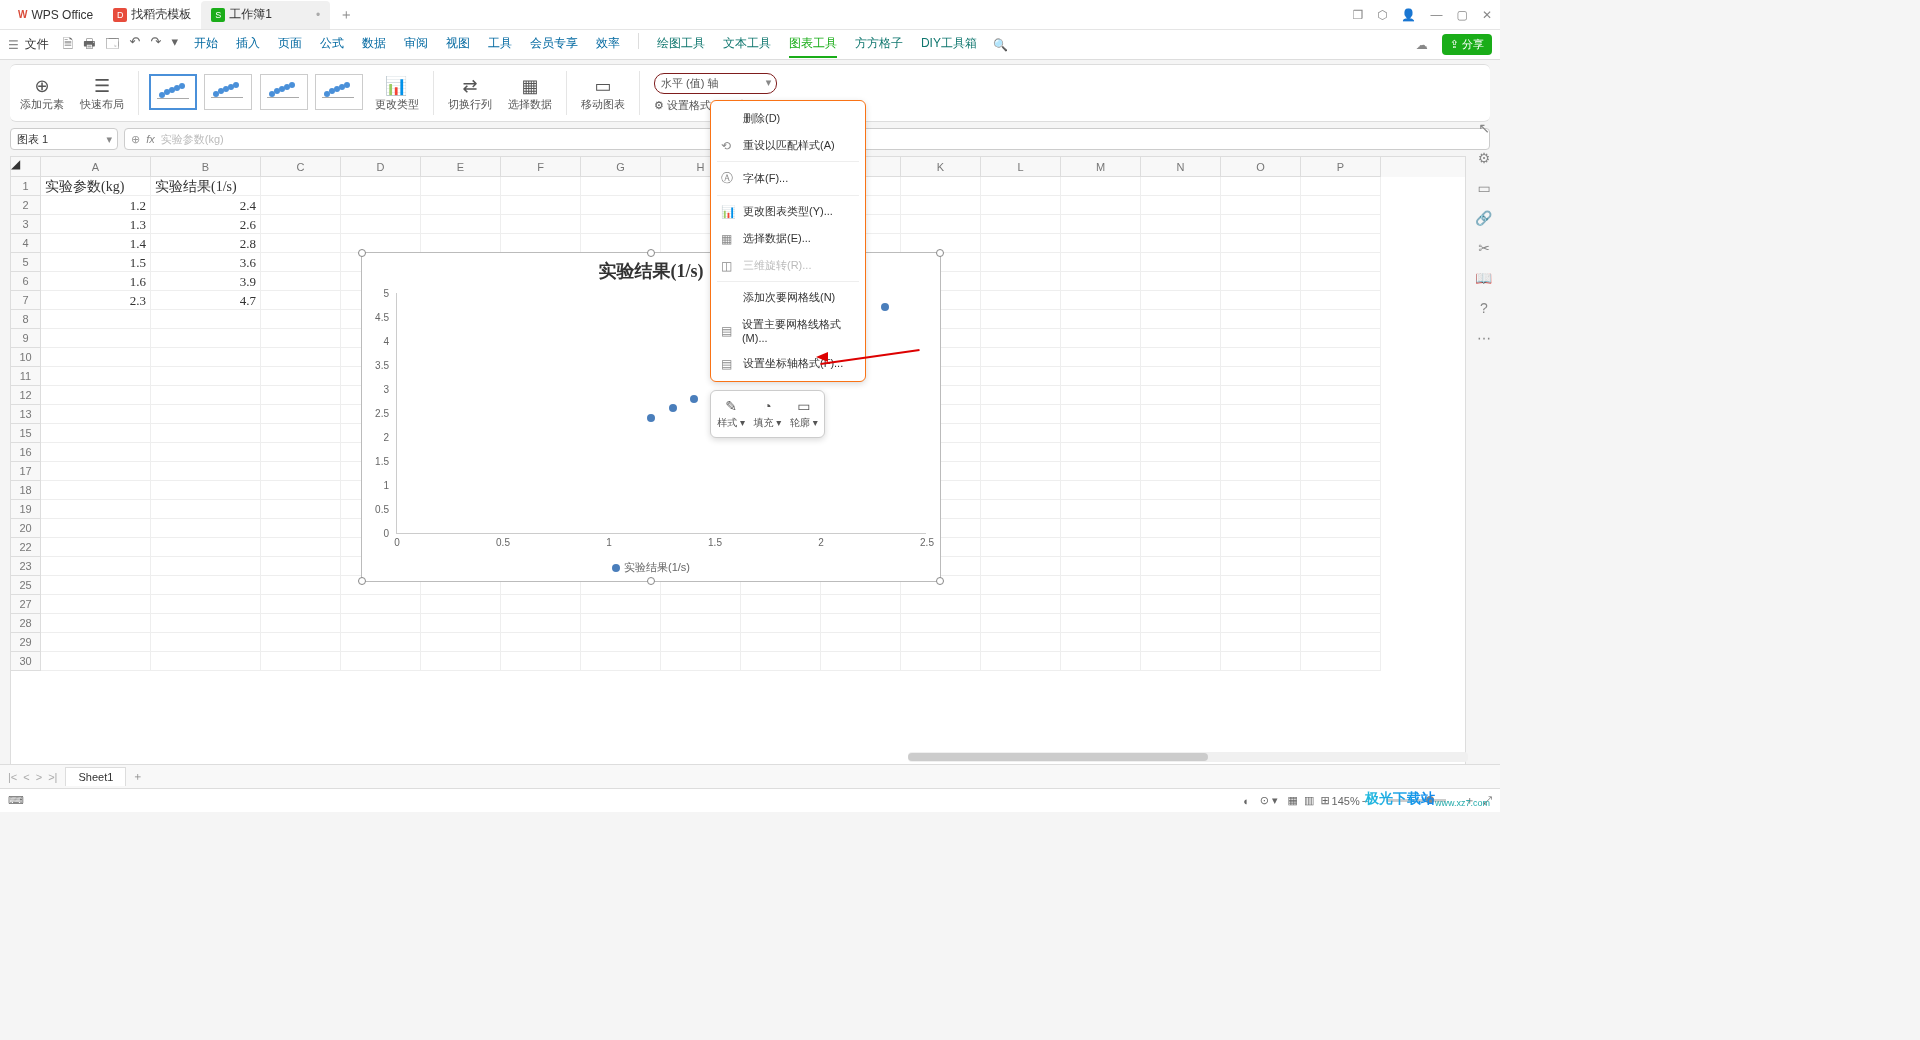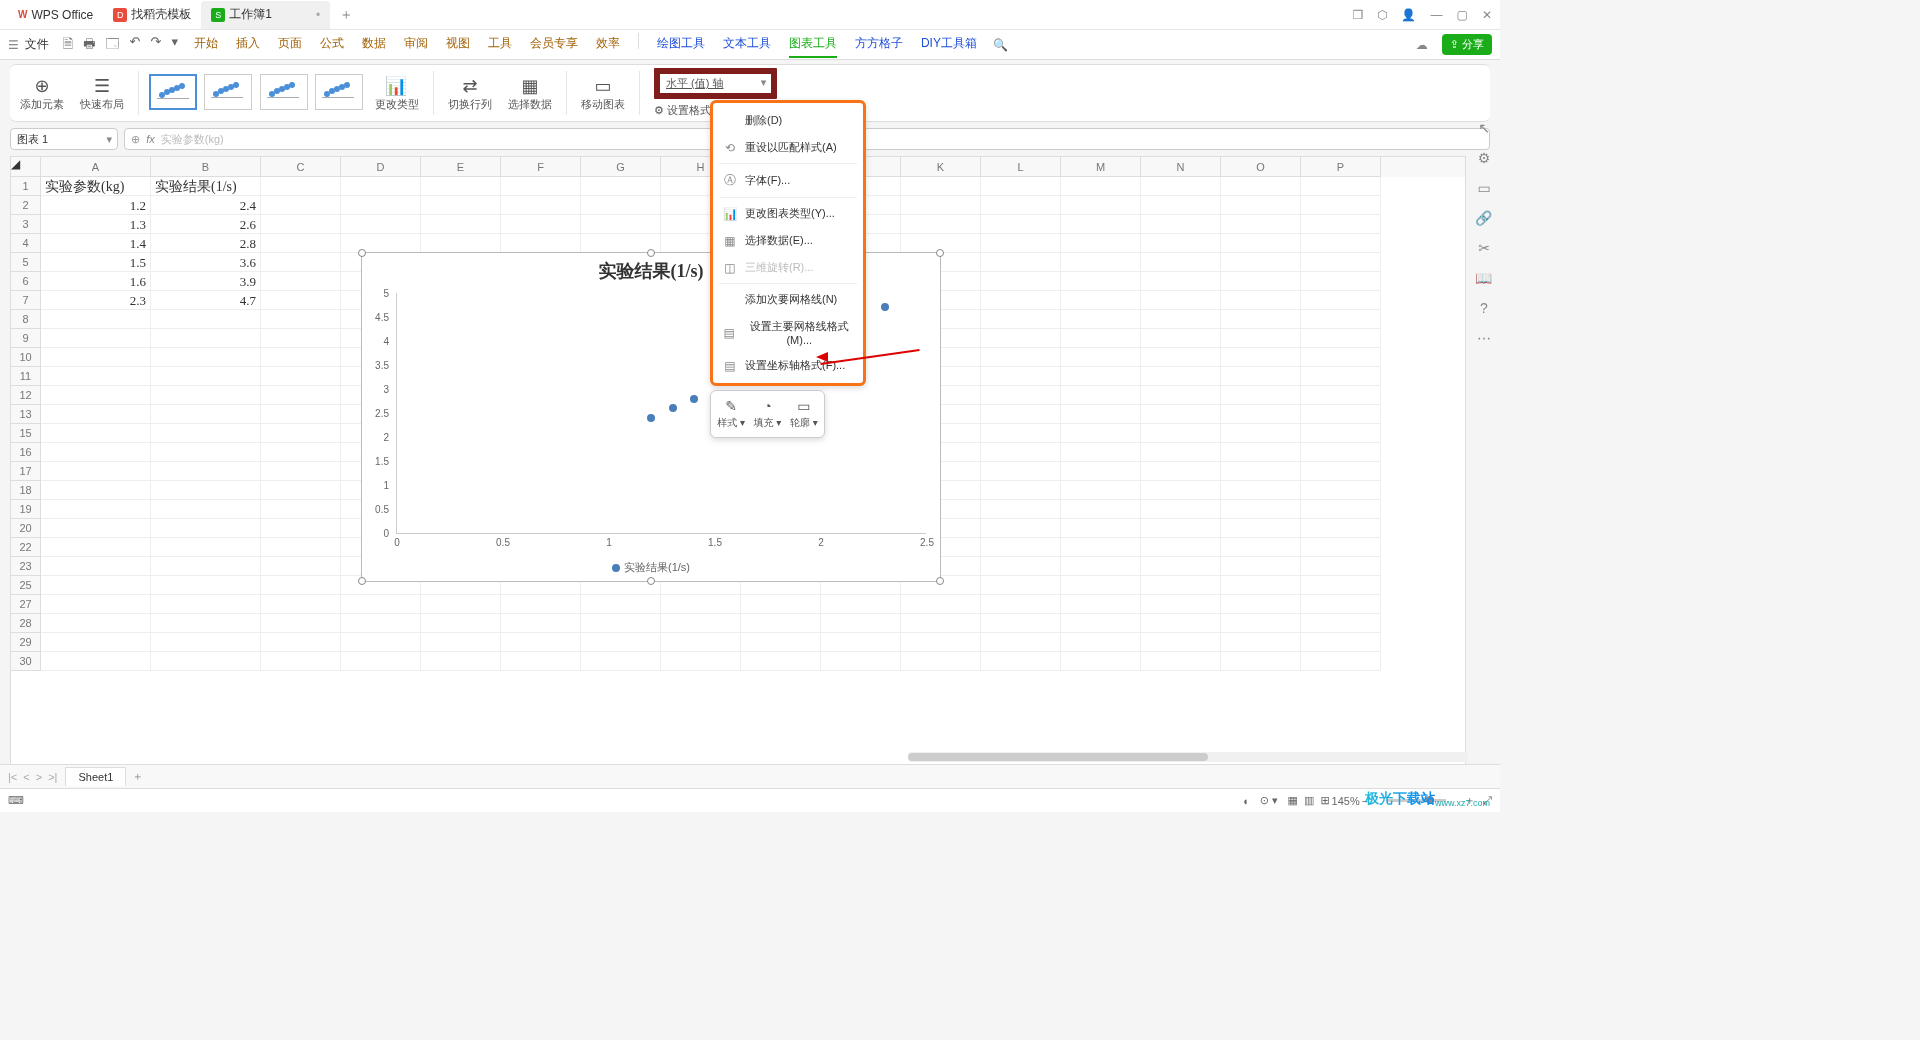--- a/index.html
+++ b/index.html
@@ -12,34 +12,34 @@
 .doc-ic { width:14px; height:14px; border-radius:2px; display:inline-flex; align-items:center; justify-content:center; font-size:9px; color:#fff; }
 .addtab { width:20px; height:20px; display:flex; align-items:center; justify-content:center; color:#888; font-size:14px; margin-left:6px; }
 .spacer { flex:1; }
 .win-ctrl { display:flex; gap:14px; color:#888; }
 .win-ctrl span { font-size:12px; cursor:pointer; }
 
 .menu-row { height:30px; background:#fff; display:flex; align-items:center; padding:0 8px; gap:6px; border-bottom:1px solid #ddd; }
 .menu-icons { display:flex; gap:10px; color:#666; }
 .menu-icons span { font-size:13px; }
 .menu-tabs { display:flex; gap:18px; margin-left:10px; }
-.menu-tabs div { font-size:12px; color:#a16207; padding:4px 0; }
-.menu-tabs .green { color:#1d4ed8; }
+.menu-tabs div { font-size:12px; color:#0369a1; padding:4px 0; }
+.menu-tabs .green { color:#0f766e; }
 .menu-tabs .active { border-bottom:2px solid #1aad19; color:#1aad19; }
 .share-btn { background:#1aad19; color:#fff; border-radius:4px; padding:3px 8px; font-size:11px; display:flex; align-items:center; gap:3px; }
 
 .ribbon { height:58px; background:#fff; border:1px solid #ddd; border-left:none; border-right:none; margin:4px 10px 0; border-radius:6px; display:flex; align-items:center; padding:4px; gap:4px; }
 .rb-grp { display:flex; flex-direction:column; align-items:center; padding:0 6px; font-size:11px; color:#555; }
 .rb-grp .ic { font-size:18px; color:#555; }
 .rb-sep { width:1px; height:44px; background:#e5e5e5; margin:0 4px; }
 .thumb { width:48px; height:36px; border:1px solid #ccc; display:inline-block; margin:0 2px; background:#fff; position:relative; }
 .thumb.sel { border:2px solid #4a90d9; }
 .thumb::after { content:""; position:absolute; left:6px; top:22px; width:32px; height:1px; background:#aaa; }
 .thumb::before { content:""; position:absolute; left:8px; top:10px; width:6px; height:6px; background:#4a90d9; border-radius:50%; box-shadow:5px 3px 0 #4a90d9, 10px 5px 0 #4a90d9, 15px 7px 0 #4a90d9, 20px 9px 0 #4a90d9; transform:translateY(6px) scaleY(-1); }
-.selbox { border:6px solid #7f1d1d; border-radius:1px; padding:2px 18px 2px 6px; font-size:11px; color:#555; min-width:110px; position:relative;text-decoration:underline; }
+.selbox { border:1px solid #7f1d1d; border-radius:10px; padding:2px 18px 2px 6px; font-size:11px; color:#555; min-width:110px; position:relative; }
 .selbox::after { content:"▾"; position:absolute; right:5px; top:2px; color:#888; }
 
 .fn-row { height:26px; display:flex; align-items:center; margin:4px 10px 0; gap:6px; }
 .namebox { width:108px; border:1px solid #ccc; border-radius:4px; height:22px; display:flex; align-items:center; padding:0 8px 0 6px; font-size:11px; background:#fff; position:relative; }
 .namebox::after { content:"▾"; position:absolute; right:5px; color:#888; }
 .fx-area { flex:1; border:1px solid #ccc; border-radius:4px; height:22px; display:flex; align-items:center; gap:6px; padding:0 6px; background:#fff; font-size:11px; color:#999; }
 .fx-ic { color:#888; font-style:italic; }
 
 .grid-wrap { position:relative; margin:4px 34px 0 10px; background:#fff; border:1px solid #ddd; height:610px; overflow:hidden; }
 .colhdr { display:flex; height:20px; background:#f8f8f8; }
@@ -58,21 +58,21 @@
 .y-axis { position:absolute; left:0; top:40px; height:240px; width:30px; }
 .y-tick { position:absolute; right:3px; font-size:10px; color:#666; transform:translateY(-50%); }
 .x-axis { position:absolute; left:35px; bottom:30px; width:530px; }
 .x-tick { position:absolute; font-size:10px; color:#666; transform:translateX(-50%); }
 .axis-line { position:absolute; background:#ccc; }
 .pt { position:absolute; width:8px; height:8px; background:#4a7ebb; border-radius:50%; transform:translate(-50%,-50%); }
 .legend { position:absolute; bottom:6px; left:50%; transform:translateX(-50%); font-size:11px; color:#666; display:flex; align-items:center; gap:4px; }
 .leg-dot { width:8px; height:8px; background:#4a7ebb; border-radius:50%; }
 .handle { position:absolute; width:8px; height:8px; border:1px solid #888; background:#fff; border-radius:50%; }
 
-.ctx { position:absolute; left:710px; top:100px; width:156px; background:#fff; border:3px solid #f97316; border-radius:6px; box-shadow:0 2px 6px rgba(0,0,0,0.15); padding:4px 0; font-size:11px;text-align:center; }
+.ctx { position:absolute; left:710px; top:100px; width:156px; background:#fff; border:1px solid #f97316; border-radius:6px; box-shadow:0 2px 6px rgba(0,0,0,0.15); padding:4px 0; font-size:11px; }
 .ctx-item { padding:6px 8px 6px 10px; display:flex; align-items:center; gap:8px; color:#333; }
 .ctx-item.dis { color:#bbb; }
 .ctx-item .mi { width:14px; color:#888; font-size:12px; }
 .ctx-sep { height:1px; background:#eee; margin:2px 6px; }
 
 .arrow { position:absolute; left:820px; top:346px; width:110px; height:20px; pointer-events:none; }
 .arrow-line { position:absolute; width:100px; height:2px; background:#d00; top:10px; transform:rotate(-8deg); }
 .arrow-head { position:absolute; left:-4px; top:6px; width:0; height:0; border-right:12px solid #d00; border-top:5px solid transparent; border-bottom:5px solid transparent; }
 
 .mini { position:absolute; left:710px; top:390px; width:115px; height:48px; background:#fff; border:1px solid #ccc; border-radius:6px; box-shadow:0 2px 6px rgba(0,0,0,0.15); display:flex; justify-content:space-around; align-items:center; font-size:10px; color:#555; padding:2px; }

